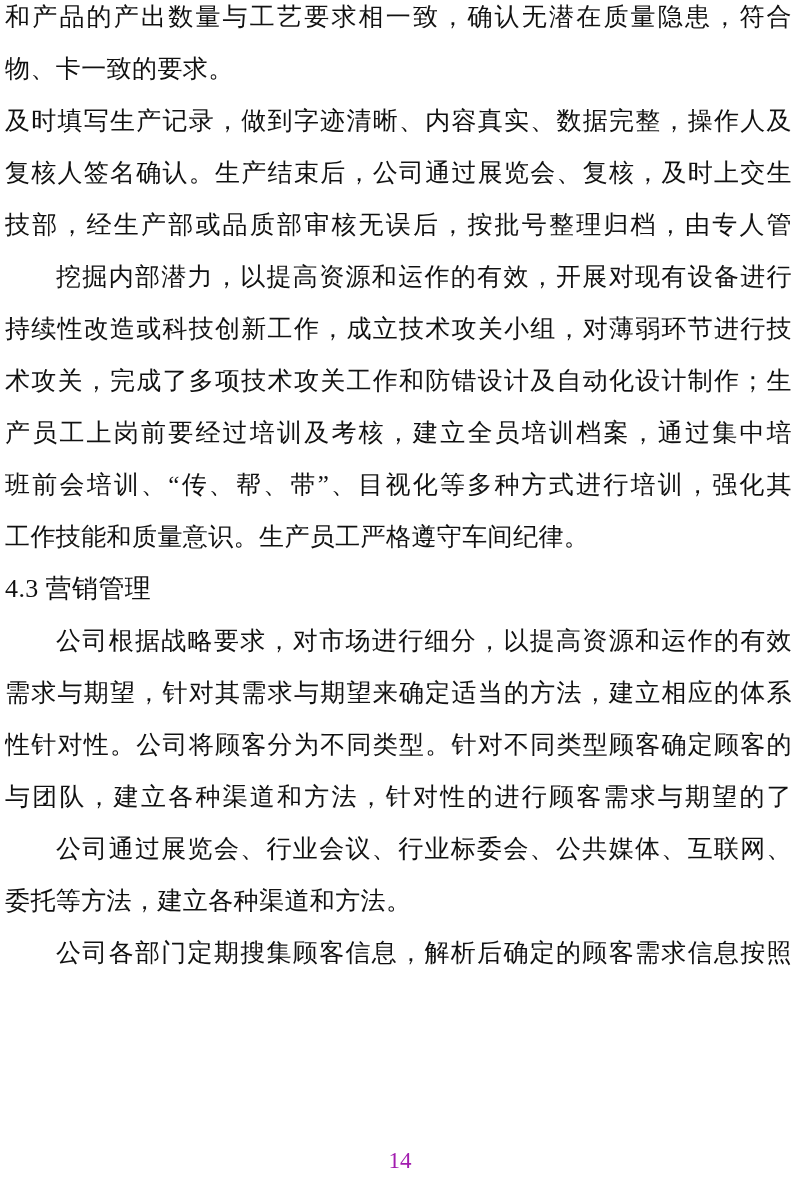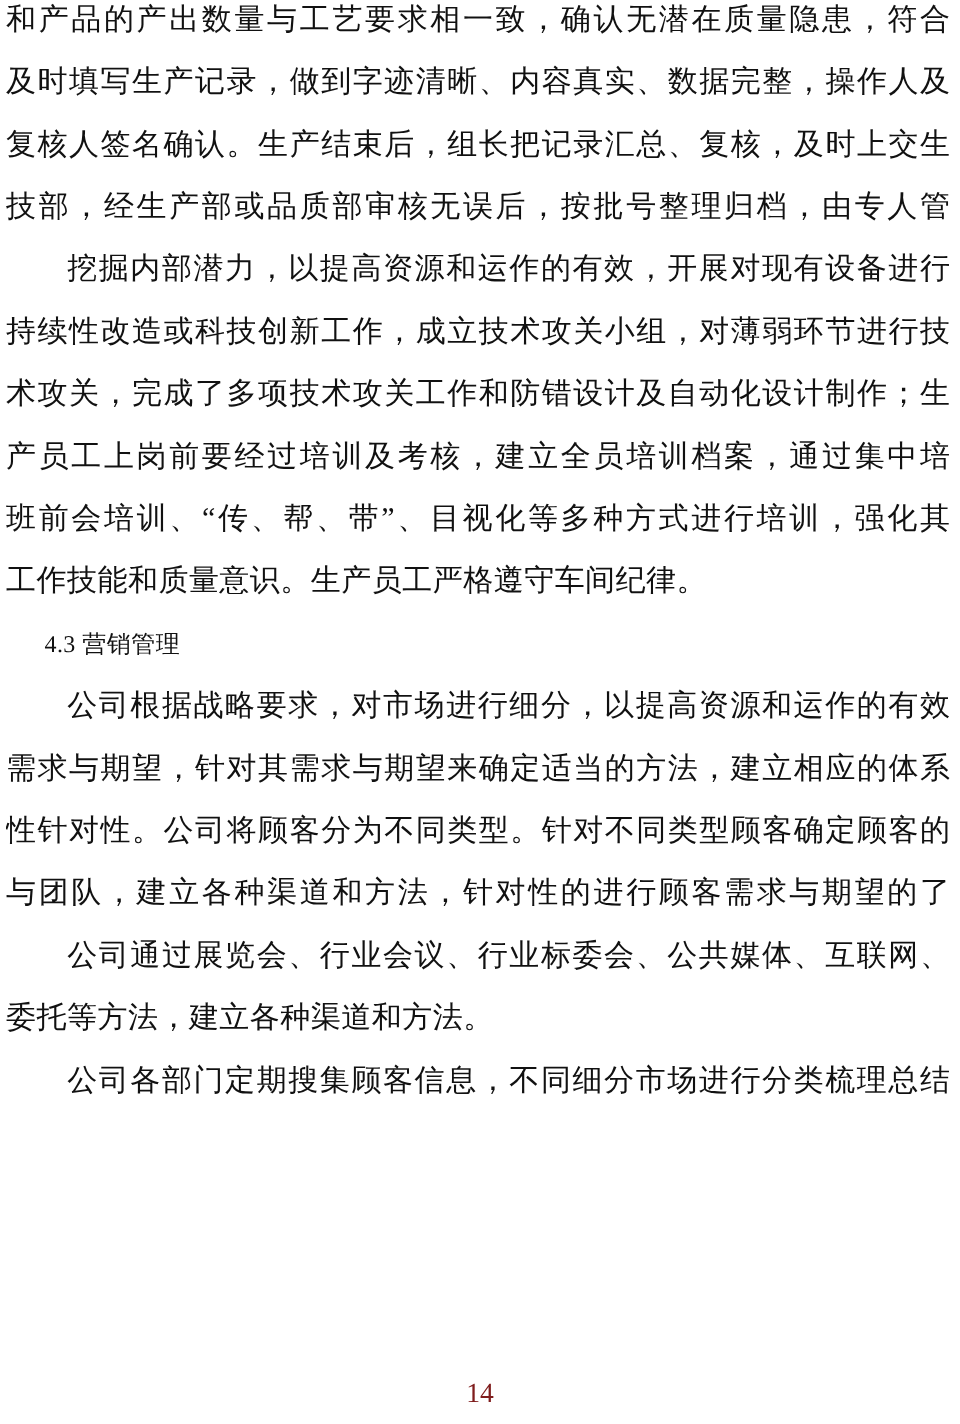--- a/index.html
+++ b/index.html
@@ -33,53 +33,53 @@
     text-align: left;
   }
   .line.fill {
     text-align: justify;
     text-align-last: justify;
   }
   .line.indent {
     text-indent: 51px;
   }
   .line.heading {
-    font-size: 20px;
+    font-size: 26px;
     text-align: center;
     text-align-last: left;
-    margin-left: 32px;
   }
   .page-number {
     position: absolute;
     left: 0;
     right: 0;
     top: 1148px;
     text-align: center;
     font-size: 23px;
-    color: #7f1d1d;
+    color: #a21caf;
   }
 </style>
 </head>
 <body>
 
 <div class="page">
   <div class="text-block">
       <div class="line fill">和产品的产出数量与工艺要求相一致，确认无潜在质量隐患，符合账、</div>
+      <div class="line">物、卡一致的要求。</div>
       <div class="line fill">及时填写生产记录，做到字迹清晰、内容真实、数据完整，操作人及</div>
-      <div class="line fill">复核人签名确认。生产结束后，组长把记录汇总、复核，及时上交生</div>
+      <div class="line fill">复核人签名确认。生产结束后，公司通过展览会、复核，及时上交生</div>
       <div class="line fill">技部，经生产部或品质部审核无误后，按批号整理归档，由专人管理。</div>
       <div class="line fill indent">挖掘内部潜力，以提高资源和运作的有效，开展对现有设备进行</div>
       <div class="line fill">持续性改造或科技创新工作，成立技术攻关小组，对薄弱环节进行技</div>
       <div class="line fill">术攻关，完成了多项技术攻关工作和防错设计及自动化设计制作；生</div>
       <div class="line fill">产员工上岗前要经过培训及考核，建立全员培训档案，通过集中培训、</div>
       <div class="line fill">班前会培训、“传、帮、带”、目视化等多种方式进行培训，强化其</div>
       <div class="line">工作技能和质量意识。生产员工严格遵守车间纪律。</div>
       <div class="line heading">4.3 营销管理</div>
       <div class="line fill indent">公司根据战略要求，对市场进行细分，以提高资源和运作的有效</div>
       <div class="line fill">需求与期望，针对其需求与期望来确定适当的方法，建立相应的体系</div>
       <div class="line fill">性针对性。公司将顾客分为不同类型。针对不同类型顾客确定顾客的</div>
       <div class="line fill">与团队，建立各种渠道和方法，针对性的进行顾客需求与期望的了解。</div>
       <div class="line fill indent">公司通过展览会、行业会议、行业标委会、公共媒体、互联网、</div>
       <div class="line">委托等方法，建立各种渠道和方法。</div>
-      <div class="line fill indent">公司各部门定期搜集顾客信息，不同细分市场进行分类梳理总结</div>
+      <div class="line fill indent">公司各部门定期搜集顾客信息，解析后确定的顾客需求信息按照</div>
     </div>
   <div class="page-number">14</div>
 </div>
 
 </body></html>

